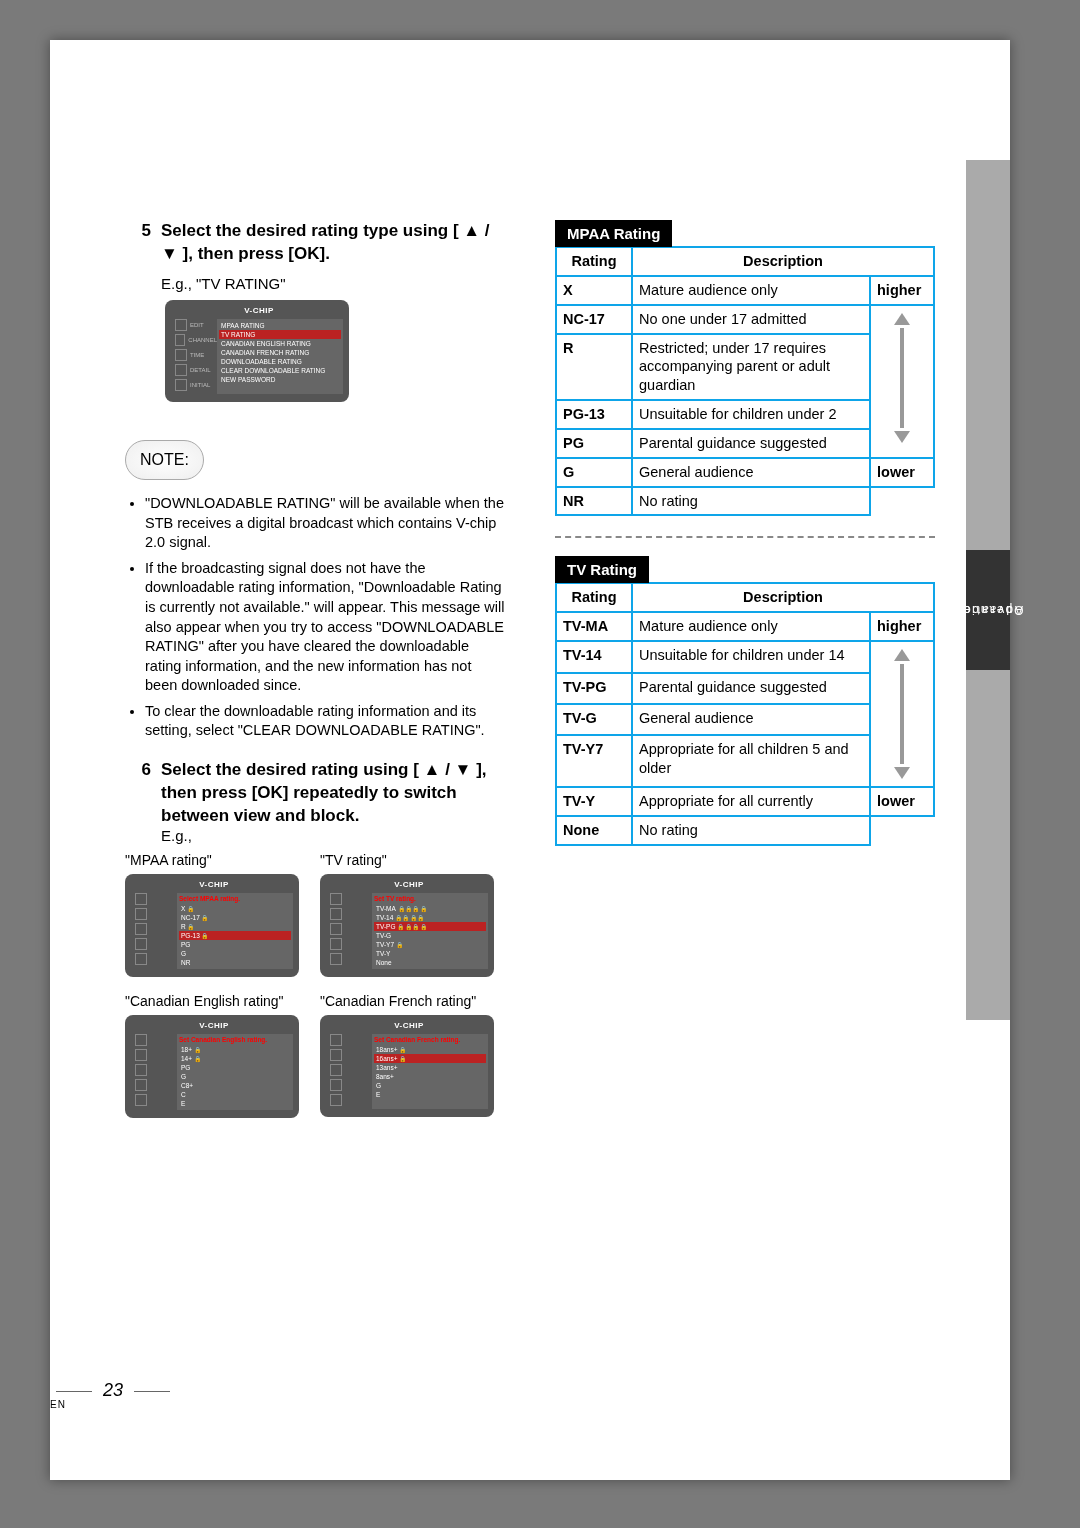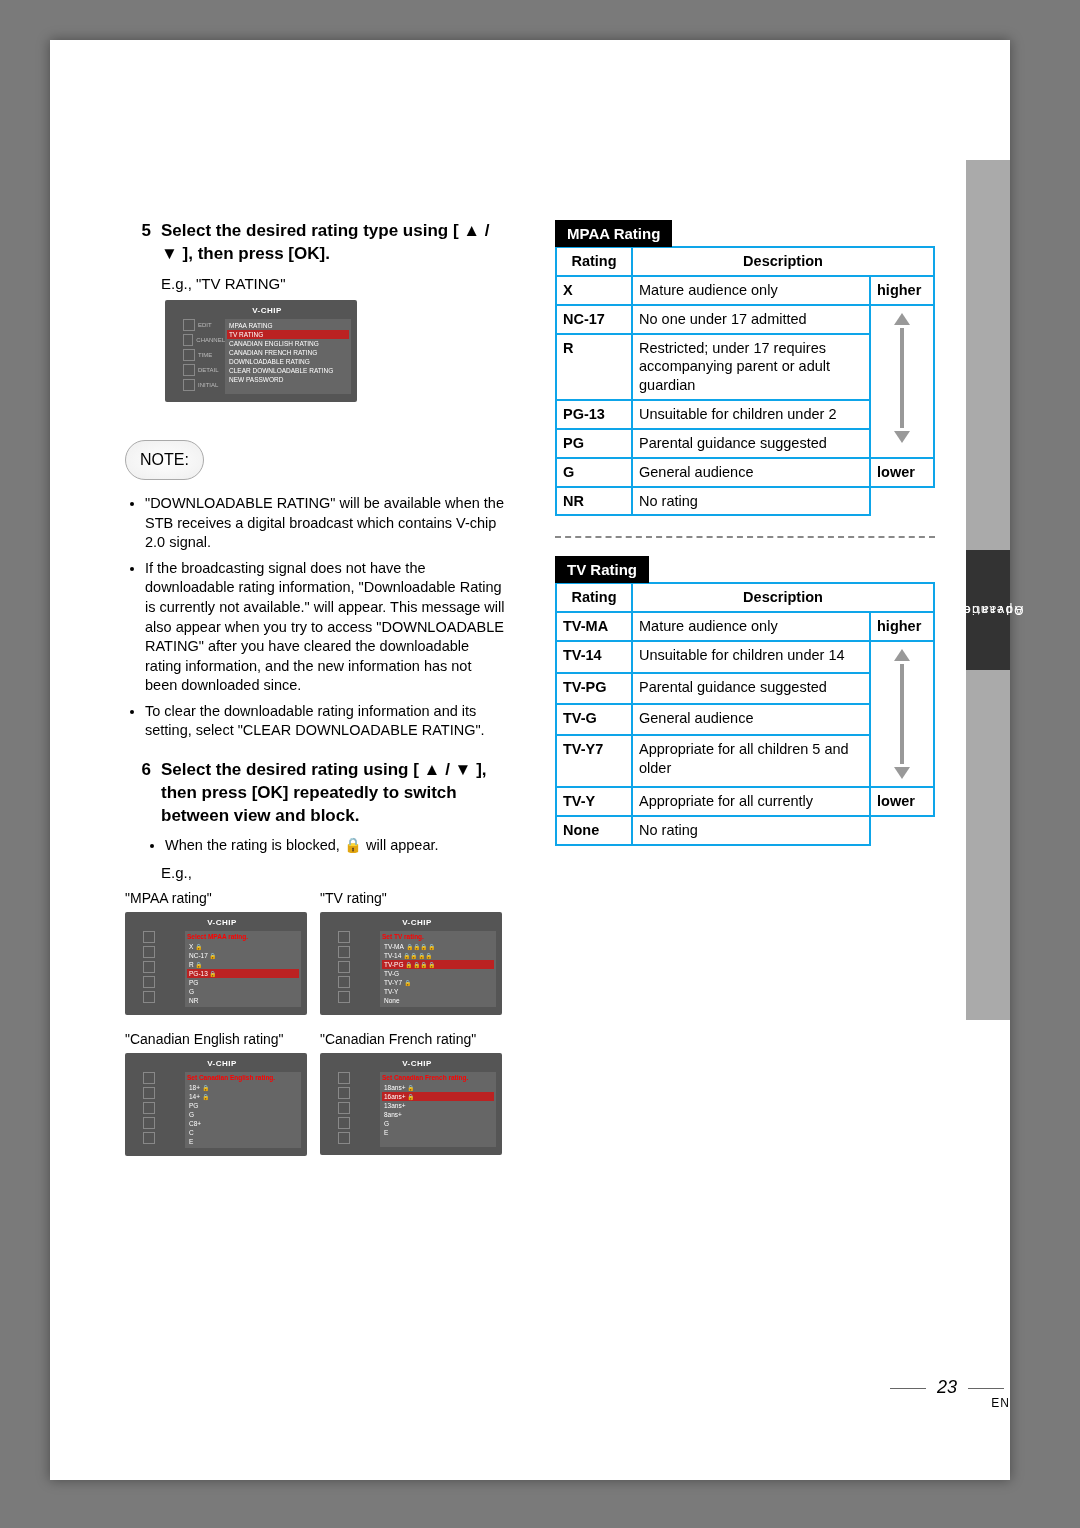--- a/index.html
+++ b/index.html
@@ -66,22 +66,22 @@
   }
   ul.bullets {
     margin: 0 0 18px 0;
     padding-left: 20px;
     font-size: 14.5px;
     line-height: 1.35;
   }
   ul.bullets li { margin-bottom: 6px; }
   .osd {
     background: #555;
-    border-radius: 2px;
-    padding: 6px 6px 8px 18px;
+    border-radius: 8px;
+    padding: 6px 6px 8px 10px;
     width: 168px;
     margin: 6px 0 10px 40px;
     font-size: 7px;
     color: #fff;
   }
   .osd.sm { margin-left: 0; width: 158px;}
   .osd-title { font-weight: 700; text-align: center; font-size: 8px; letter-spacing: 0.5px; margin-bottom: 4px;}
   .osd-inner {
     display: flex;
   }
@@ -143,29 +143,29 @@
     width:4px; background:#999; margin:0 auto; height:40px;
   }
   .dash-sep {
     border-top: 2px dashed #888;
     margin: 12px 0 18px 0;
   }
   .footer {
     position:absolute;
     bottom:70px;
     width:100%;
-    text-align:right;
+    text-align:left;
     font-style:italic;
     font-size:18px;
   }
   .footer .pg { font-weight:400;}
   .footer-line {
     display:inline-block; width:36px; border-top:1px solid #666; vertical-align:middle; margin:0 6px;
   }
-  .footer .en { display:block; font-size:12px; font-style:normal; letter-spacing:1px; margin-top:-2px;margin-left:35px;}
+  .footer .en { display:block; font-size:10px; font-style:normal; letter-spacing:1px; margin-top:-2px;}
   .side-label-wrap {
     position:absolute;
     right:0;
     top:510px;
     width:44px;
     height:120px;
     background:#333;
     color:#fff;
     font-size:12px;
     letter-spacing:2px;
@@ -249,23 +249,20 @@
       <ul class="bullets">
         <li>"DOWNLOADABLE RATING" will be available when the STB receives a digital broadcast which contains V-chip 2.0 signal.</li>
         <li>If the broadcasting signal does not have the downloadable rating information, "Downloadable Rating is currently not available." will appear. This message will also appear when you try to access "DOWNLOADABLE RATING" after you have cleared the downloadable rating information, and the new information has not been downloaded since.</li>
         <li>To clear the downloadable rating information and its setting, select "CLEAR DOWNLOADABLE RATING".</li>
       </ul>
 
       <div class="step-head">
         <span class="step-num">6</span>
         <span class="step-body">Select the desired rating using [ ▲ / ▼ ], then press [OK] repeatedly to switch between view and block.</span>
       </div>
-      <ul class="bullets" style="margin-left:20px;">
-        <li>When the rating is blocked, 🔒 will appear.</li>
-      </ul>
       <div class="indent-block" style="margin-top:-10px;">E.g.,</div>
 
       <div class="osd-pair" style="margin-left:0;">
         <div style="flex:1">
           <div class="osd-caption">"MPAA rating"</div>
           <div class="osd sm">
             <div class="osd-title">V-CHIP</div>
             <div class="osd-inner">
               <div class="osd-side">
                 <div class="osd-side-row">

